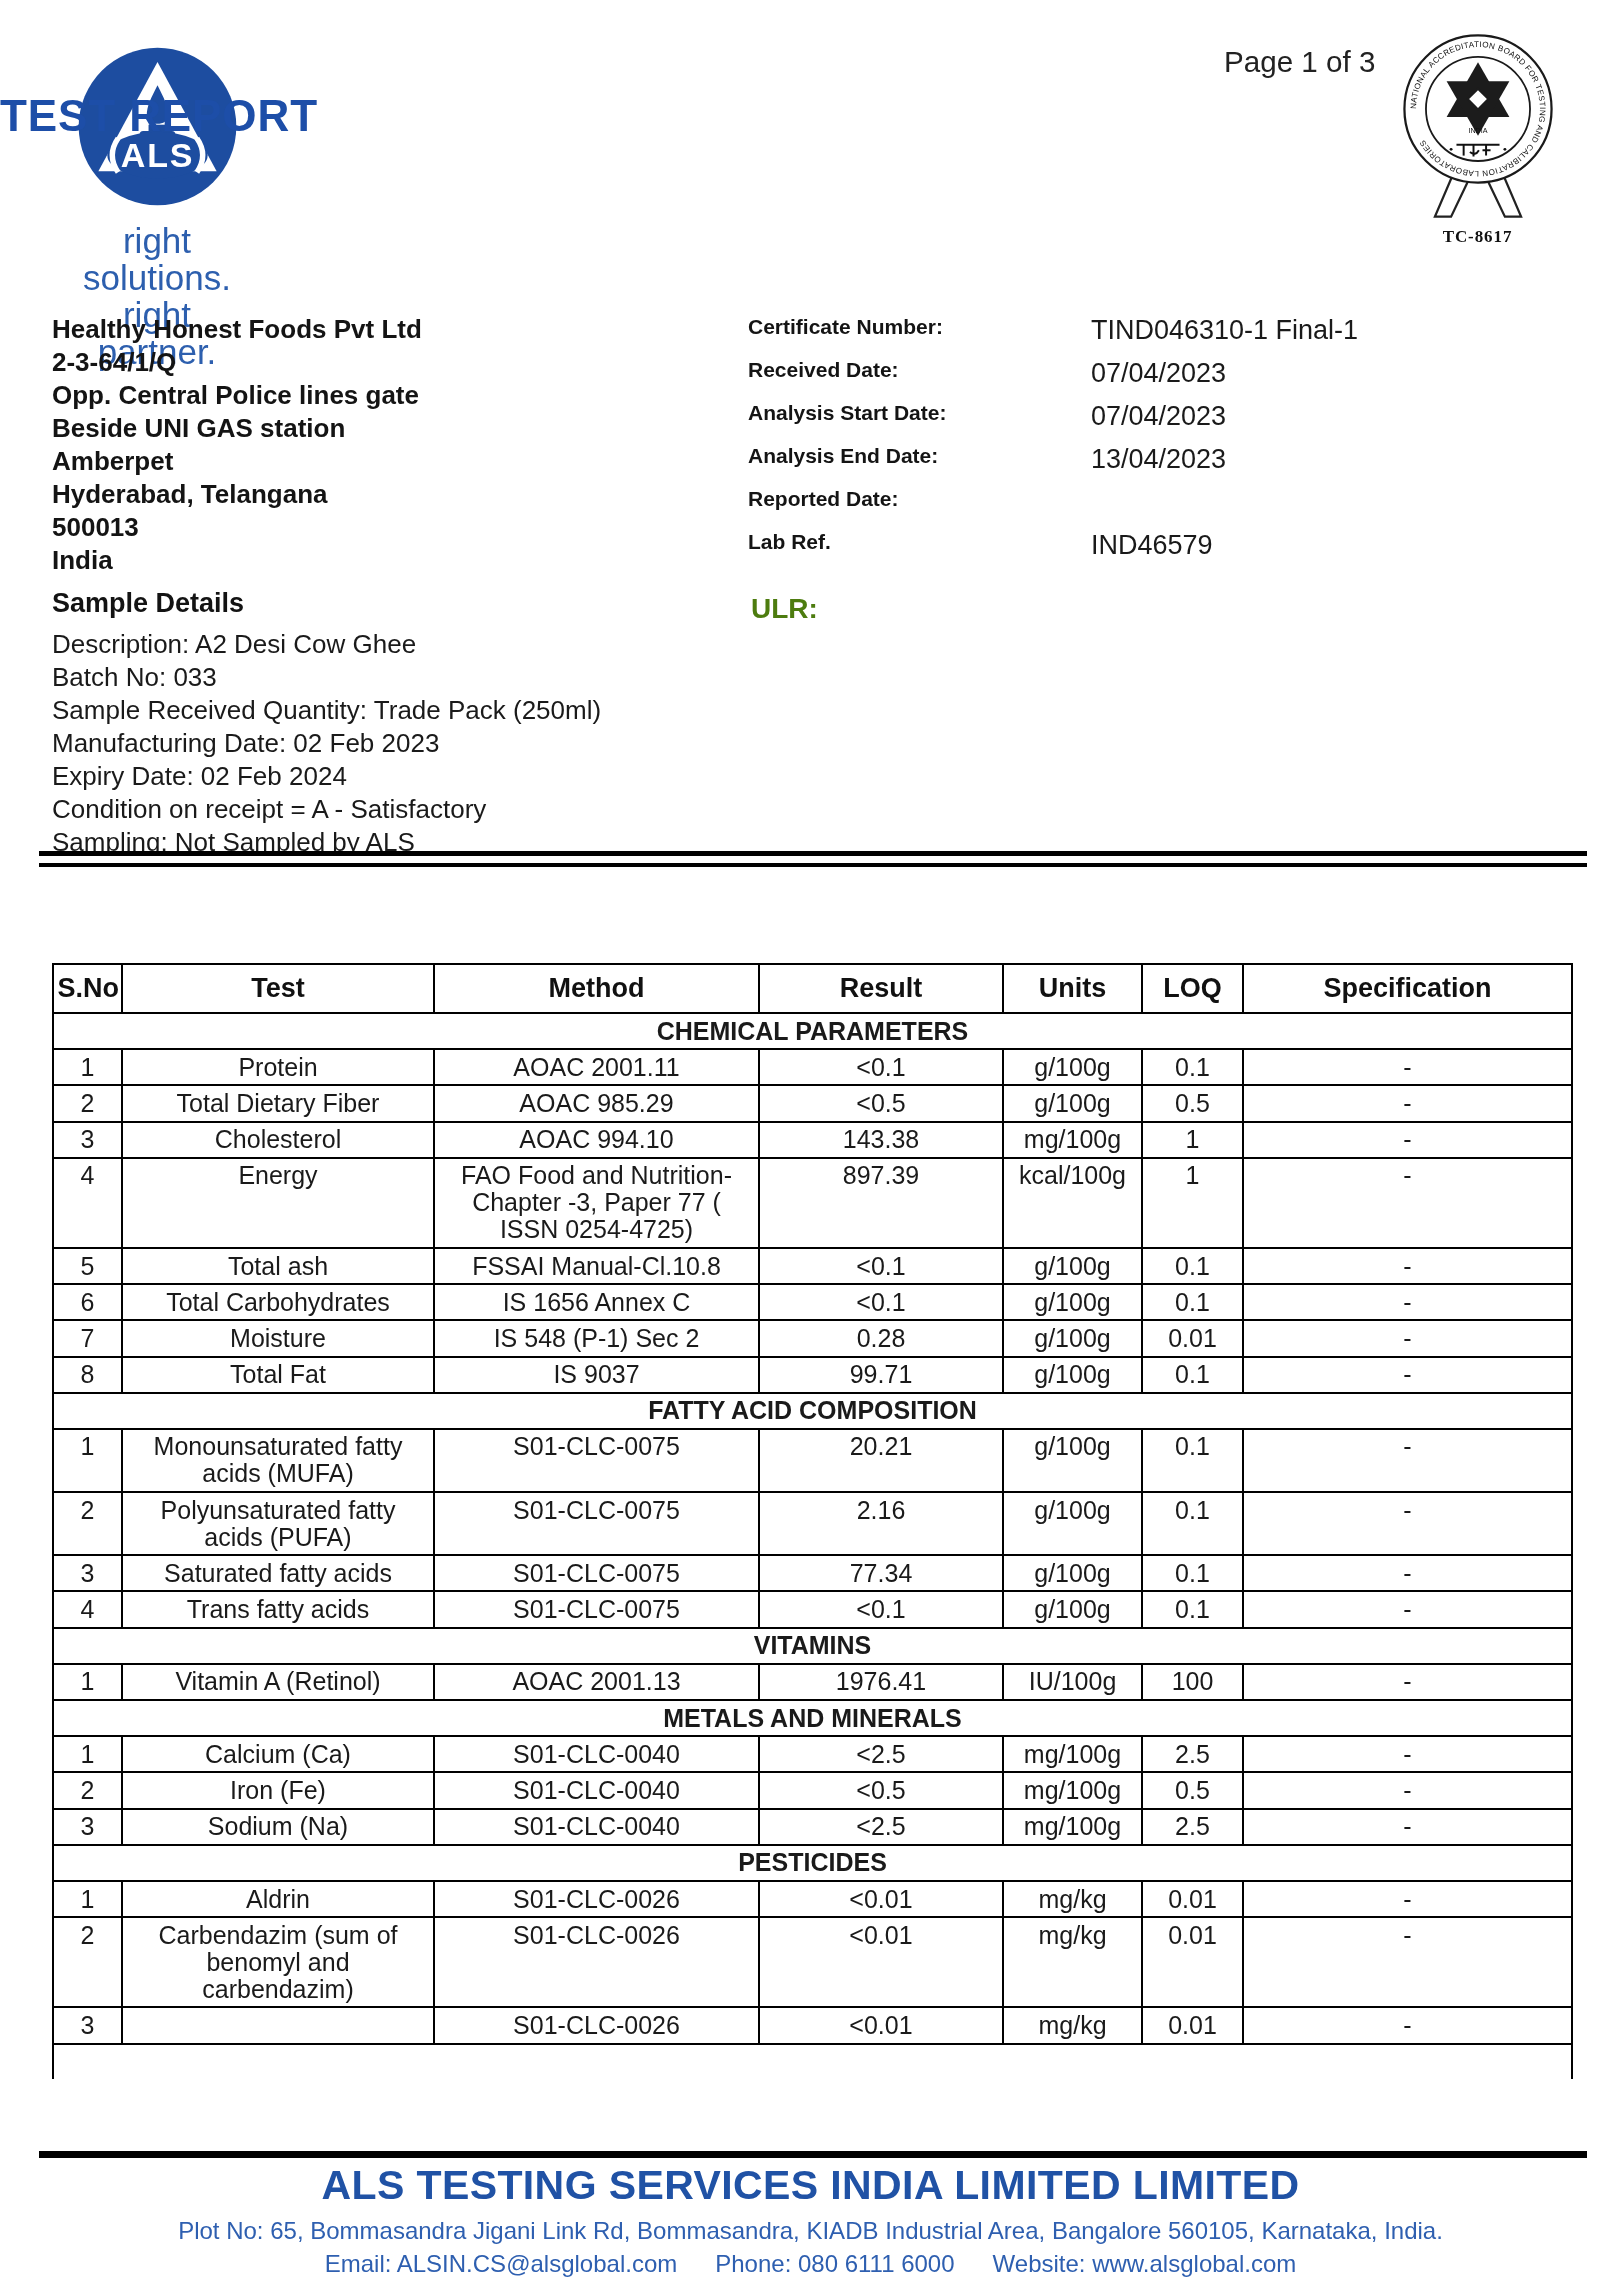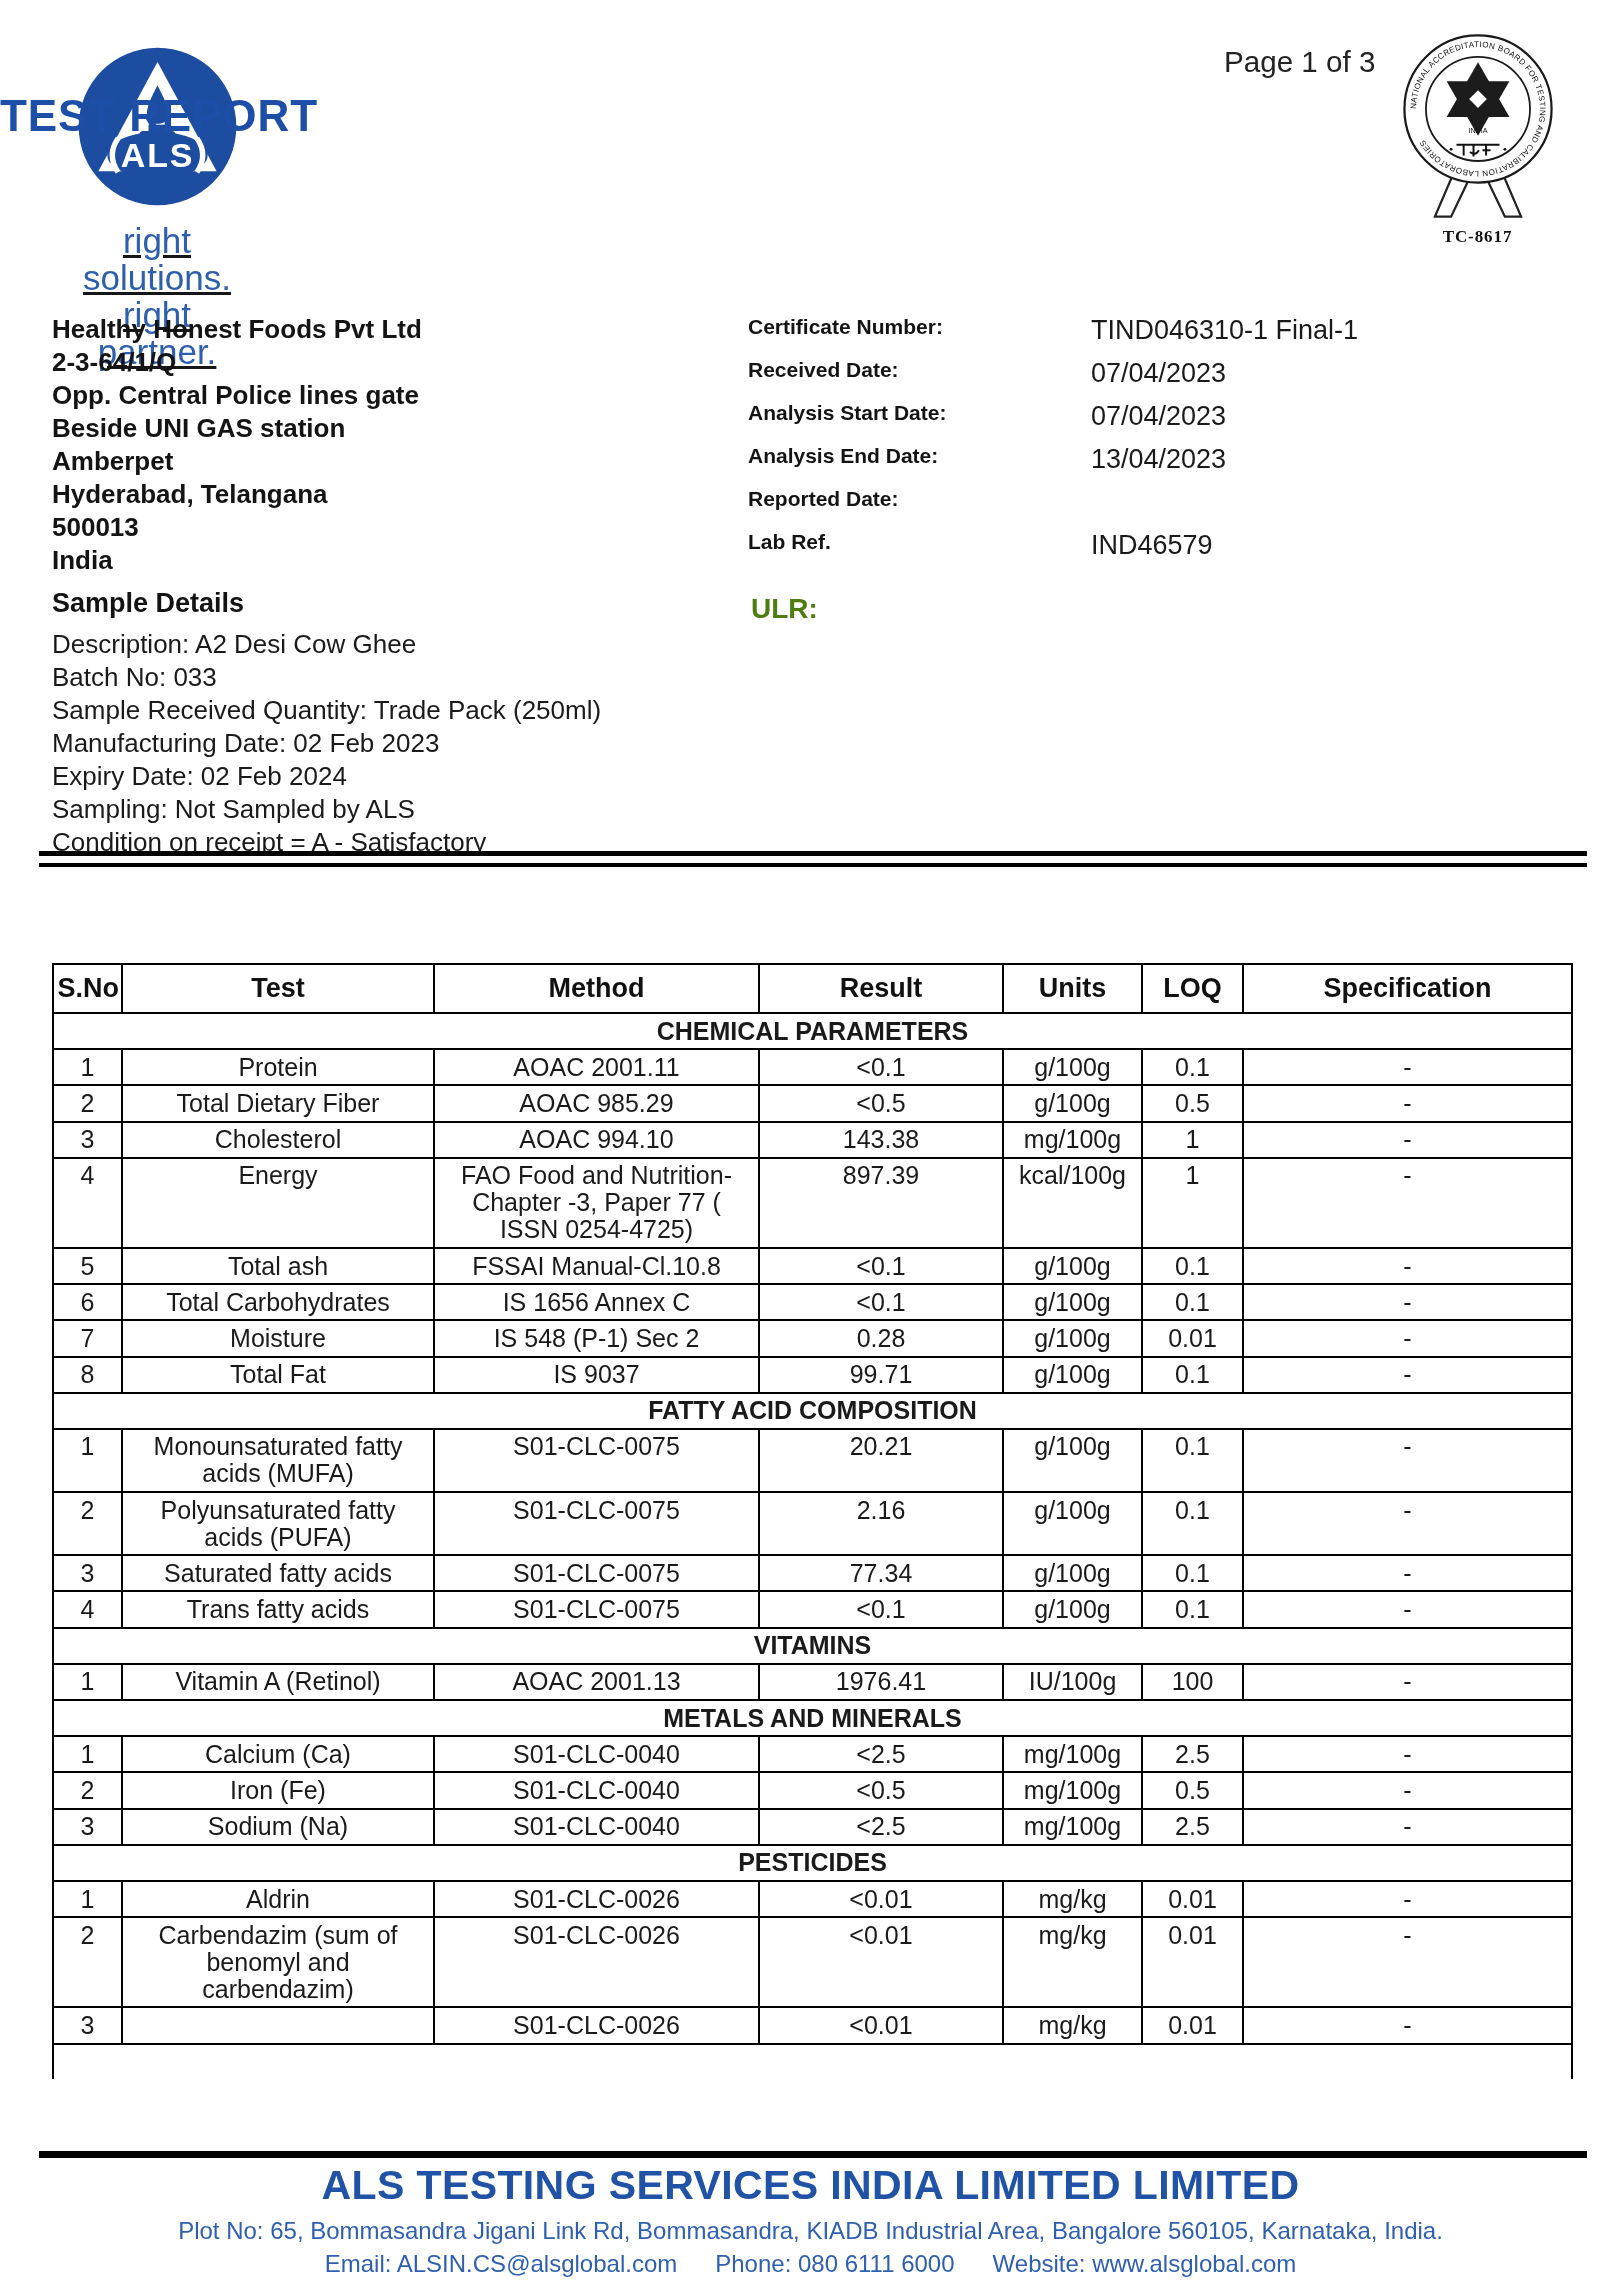--- a/index.html
+++ b/index.html
@@ -1,21 +1,21 @@
 <!DOCTYPE html>
 <html style="font-size:14.3px"><head>
 <meta charset="utf-8">
 <style>
   html,body{margin:0;padding:0;background:#ffffff;}
   .page{
     position:relative;width:1621px;height:2293px;background:#ffffff;
     font-family:"Liberation Sans",sans-serif;color:#161616;overflow:hidden;
   }
   
-  .logo-block{position:absolute;left:64px;top:45px;width:186px;text-align:center;text-decoration:underline;}
+  .logo-block{position:absolute;left:64px;top:45px;width:186px;text-align:center;}
   .logo-block svg{display:block;margin:0 auto;}
   .tagline{margin-top:14.3px;font-size:35px;line-height:37px;color:#2d5fae;}
   .doc-title{
     position:absolute;left:0;top:91px;width:1537px;text-align:left;
     font-size:44px;font-weight:bold;letter-spacing:0.9px;color:#1d4ea8;
   }
   .page-indicator{position:absolute;left:1224px;top:45px;font-size:29.6px;color:#222222;}
   .seal-block{position:absolute;left:1397px;top:30px;width:161px;text-align:center;}
   .seal-code{margin-top:1.8px;font-family:"Liberation Serif",serif;font-weight:bold;font-size:17px;color:#111;letter-spacing:0.9px;}
   
@@ -153,22 +153,22 @@
   <div class="ulr">ULR:</div>
 
   <div class="sample">
     <div class="sample-heading">Sample Details</div>
     <div id="sample-lines">
         <div class="sample-line">Description: A2 Desi Cow Ghee</div>
         <div class="sample-line">Batch No: 033</div>
         <div class="sample-line">Sample Received Quantity: Trade Pack (250ml)</div>
         <div class="sample-line">Manufacturing Date: 02 Feb 2023</div>
         <div class="sample-line">Expiry Date: 02 Feb 2024</div>
+        <div class="sample-line">Condition on receipt = A - Satisfactory</div>
         <div class="sample-line">Sampling: Not Sampled by ALS</div>
-        <div class="sample-line">Condition on receipt = A - Satisfactory</div>
       </div>
   </div>
 
   <div class="rule rule-a"></div>
   <div class="rule rule-b"></div>
 
   <div class="table-wrap">
     <table class="results" id="results-table">
         <colgroup>
           <col style="width: 69px;">

